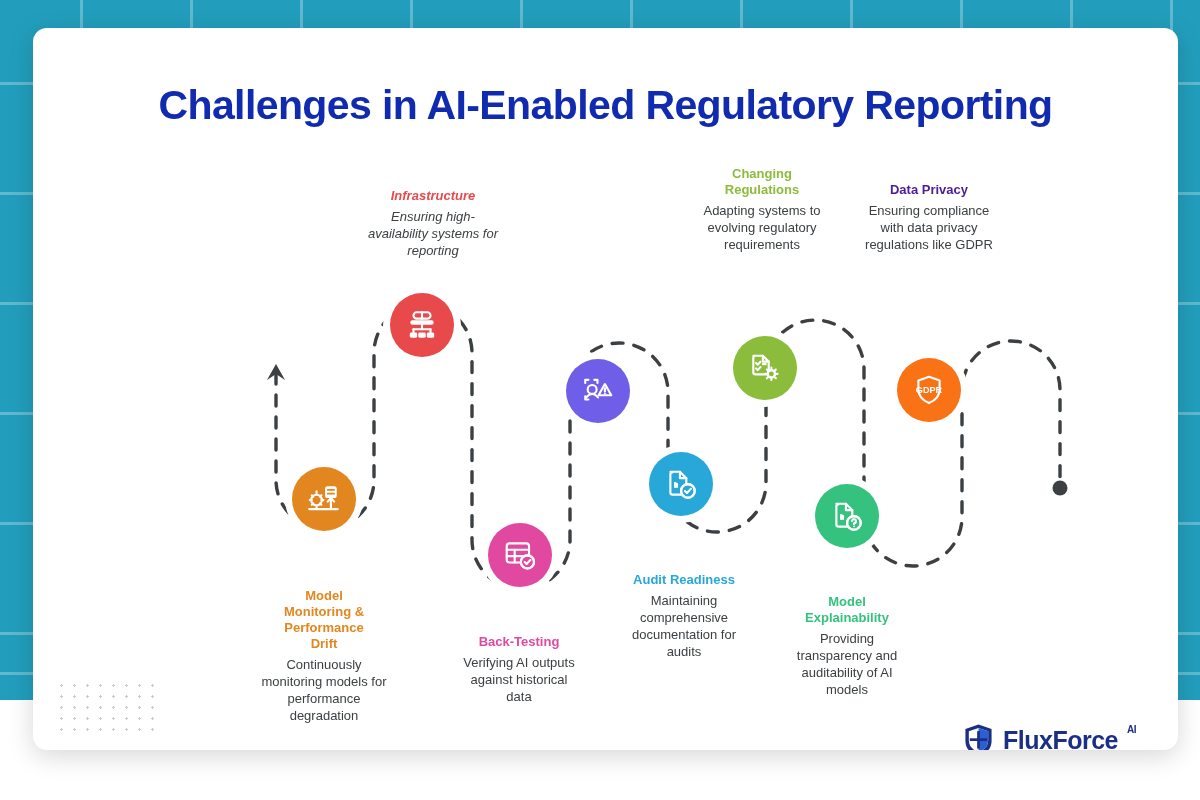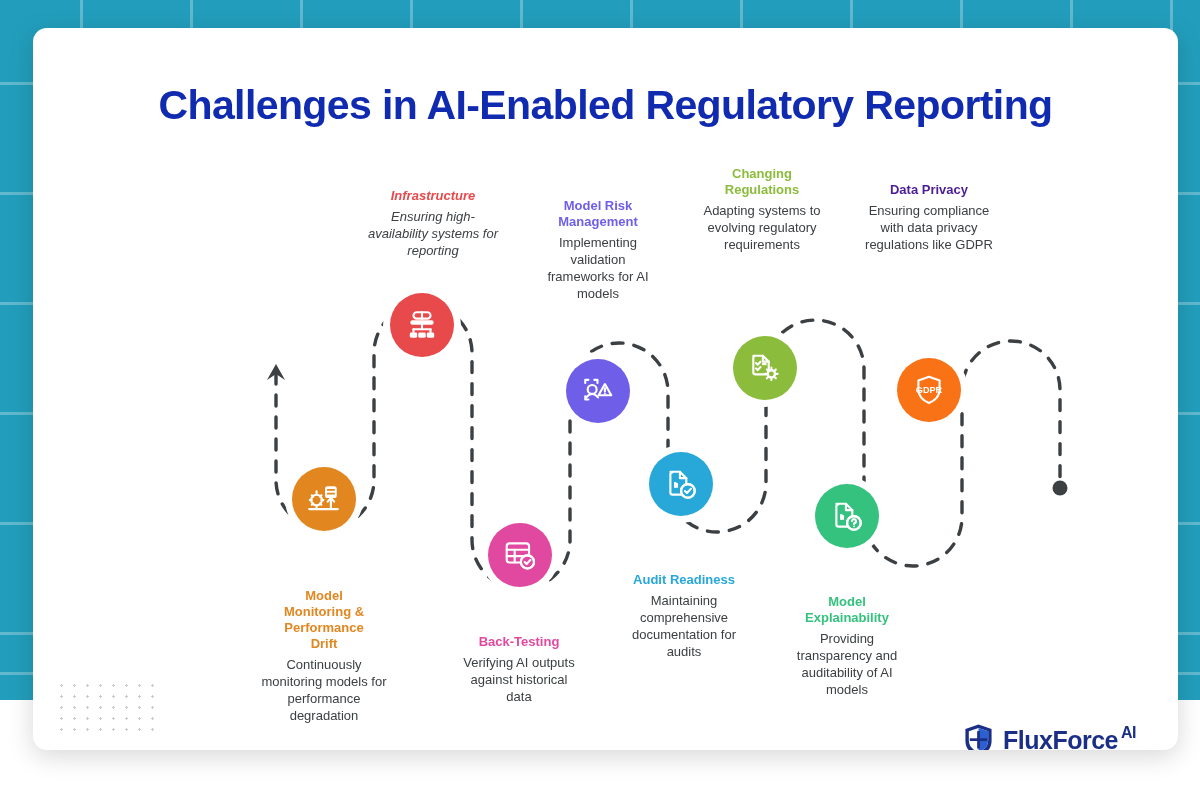--- a/index.html
+++ b/index.html
@@ -102,21 +102,21 @@
     position:relative;
     font-size:25px;
     font-weight:bold;
     color:#1b2f86;
     letter-spacing:-0.5px;
     line-height:1;
   }
   #logo .sup {
     position:absolute;
     top:-3px; right:-18px;
-    font-size:16px;
+    font-size:10px;
     font-weight:bold;
     color:#1b2f86;
   }
 </style>
 </head>
 <body>
 
 <div id="stage">
 
   <div id="card">
@@ -217,24 +217,20 @@
         <svg viewBox="0 0 32 32" fill="none" stroke="#fff" stroke-width="2" stroke-linecap="round" stroke-linejoin="round">
           <path d="M4 8.5V5.5h3M4 21v3h3M15.5 8.5V5.5h-3"></path>
           <circle cx="10.5" cy="14.5" r="4.2"></circle>
           <path d="M5 22c1.8-2.4 3.6-3.2 5.5-3.2s3.7.8 5.5 3.2"></path>
           <path d="M22.5 9.5l6 10.5h-12z"></path>
           <line x1="22.5" y1="13.5" x2="22.5" y2="16.5"></line>
           <circle cx="22.5" cy="18.4" r="0.9" fill="#fff" stroke="none"></circle>
         </svg>
       </span>
     </div>
-    <div class="block" style="left:505px; top:170px; width:120px;">
-      <div class="ttl" style="color:#6f5ee8;">Model Risk<br>Management</div>
-      <div class="dsc">Implementing validation frameworks for AI models</div>
-    </div>
 
     <div class="node" style="left:616px; top:424px; background:#27a8d8;">
       <span>
         <svg viewBox="0 0 32 32" fill="none" stroke="#fff" stroke-width="2" stroke-linecap="round" stroke-linejoin="round">
           <path d="M6 4.5h9l6 6v13.5a2 2 0 0 1-2 2H8a2 2 0 0 1-2-2v-17a2 2 0 0 1 2-2z"></path>
           <path d="M15 4.5v6h6"></path>
           <path d="M10 19.5v-3.2a1.6 1.6 0 0 1 3.2 0v3.2z" fill="#fff" stroke="none"></path>
           <rect x="9.4" y="14.2" width="1.9" height="5.3" rx=".6" fill="#fff" stroke="none"></rect>
           <circle cx="22.5" cy="22.5" r="6.4" fill="#27a8d8"></circle>
           <circle cx="22.5" cy="22.5" r="6.4"></circle>

